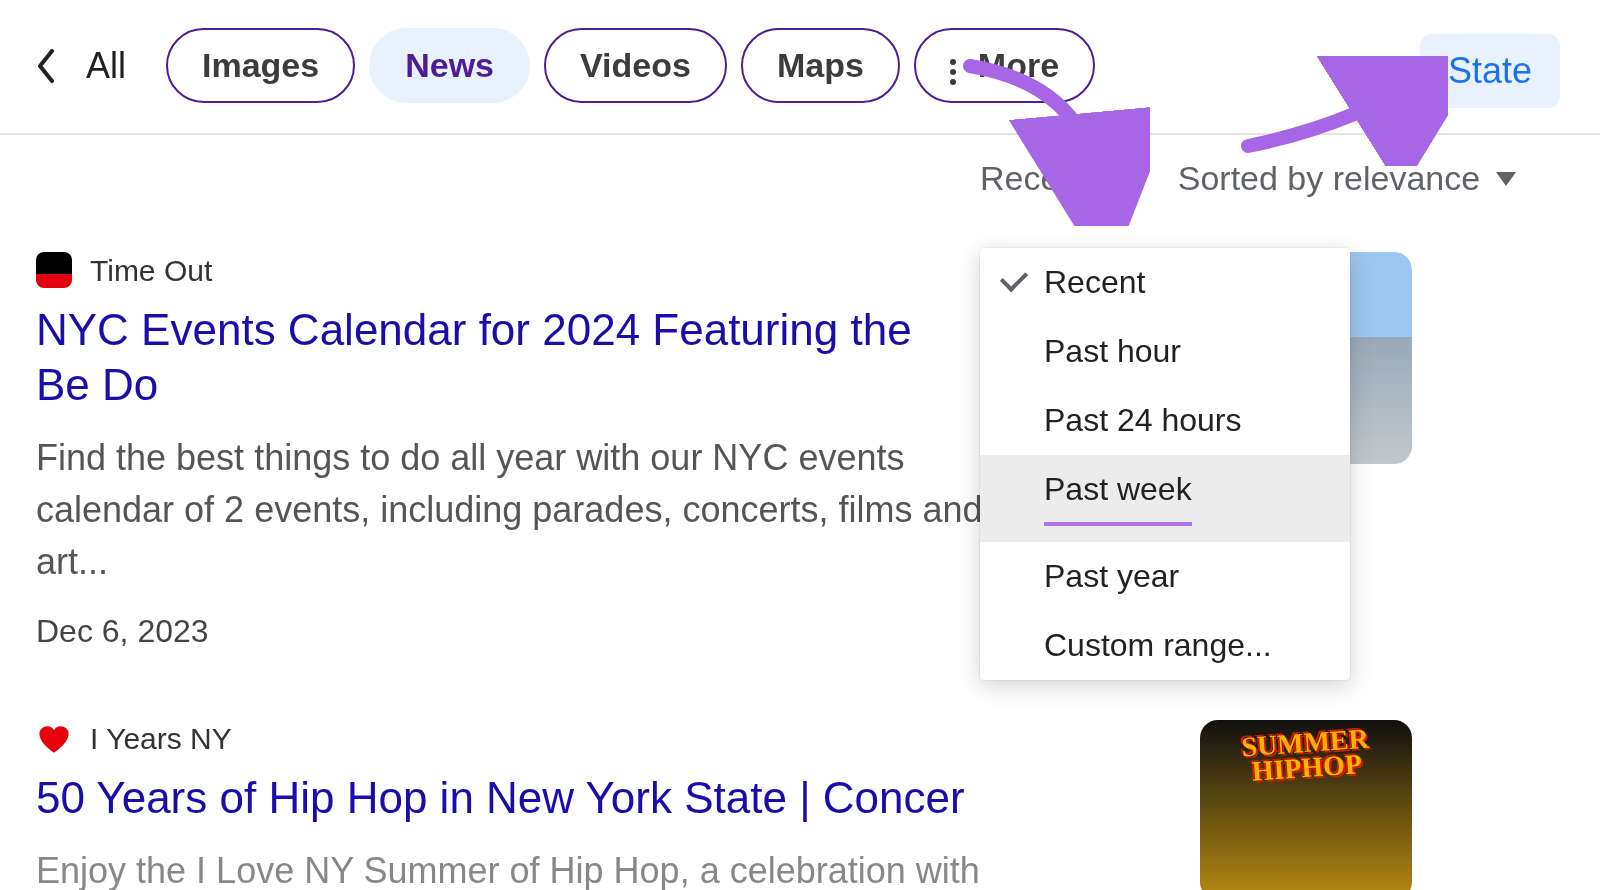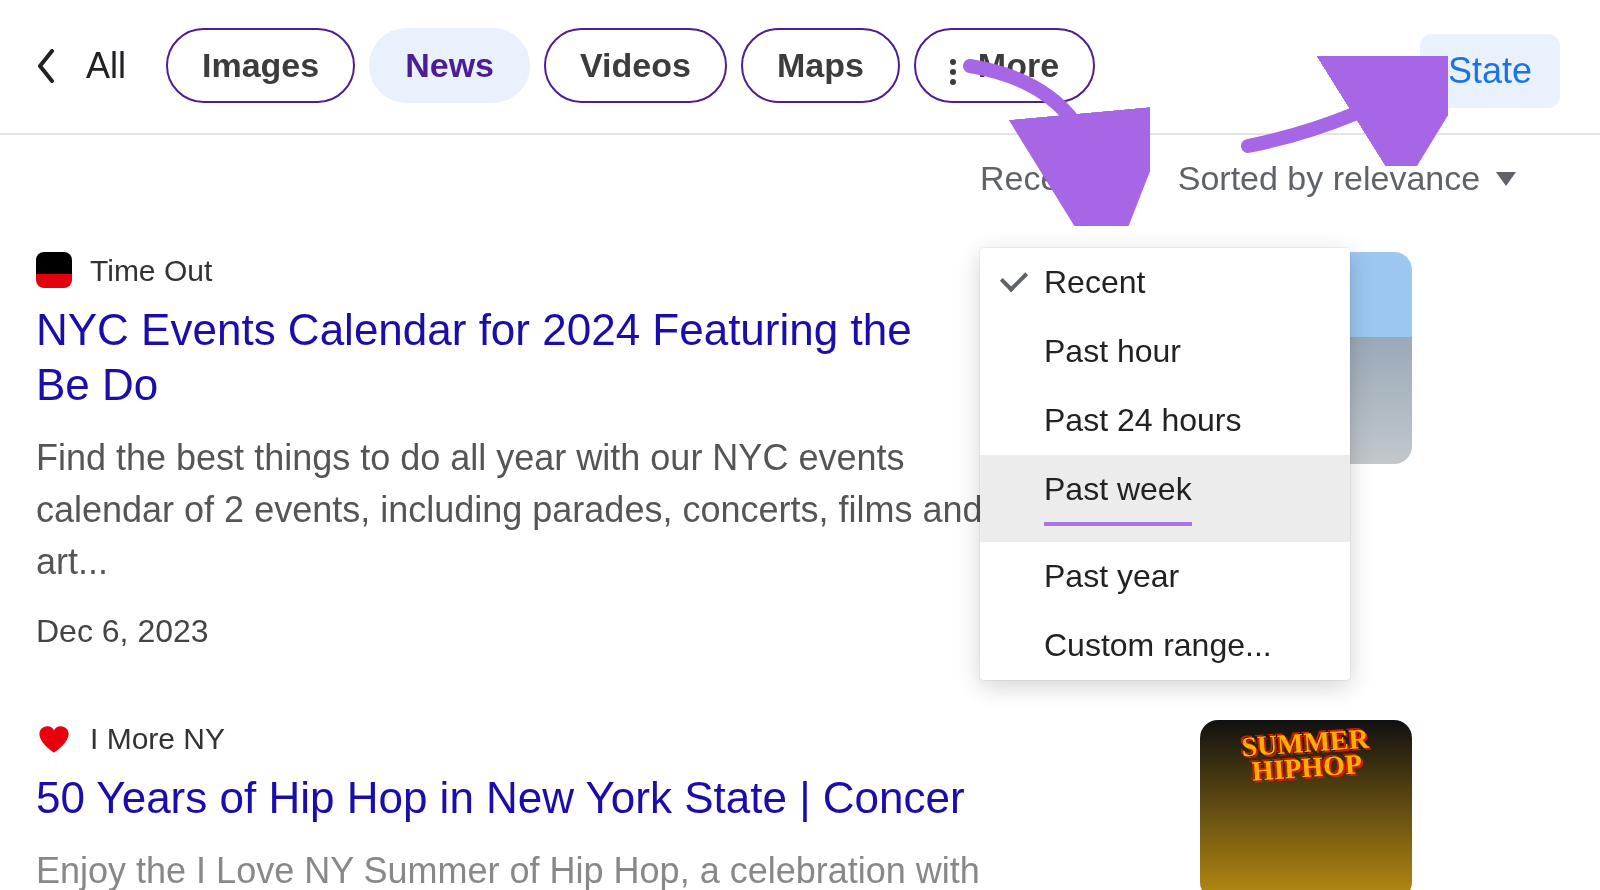--- a/index.html
+++ b/index.html
@@ -245,21 +245,21 @@
     <div class="thumb"></div>
   </div>
 
   <div class="result" style="margin-top:70px">
     <div class="result-head">
       <span class="src-ilny">
         <svg width="36" height="36" viewBox="0 0 32 32">
             <path fill="#e8000d" d="M16 29s-13-8-13-17a7 7 0 0 1 13-3 7 7 0 0 1 13 3c0 9-13 17-13 17z"></path>
           </svg>
       </span>
-      <span class="src-name">I More NY</span>
+      <span class="src-name">I Years NY</span>
     </div>
     <h3 class="result-title">50 Years of Hip Hop in New York State | Concer</h3>
     <p class="result-snip result-snip2">Enjoy the I Love NY Summer of Hip Hop, a celebration with electrifying hip-hop concerts</p>
     <div class="thumb2-wrap">
       <div class="thumb2-text">SUMMER HIPHOP</div>
     </div>
   </div>
 </div>
 
 <div class="dropdown">

